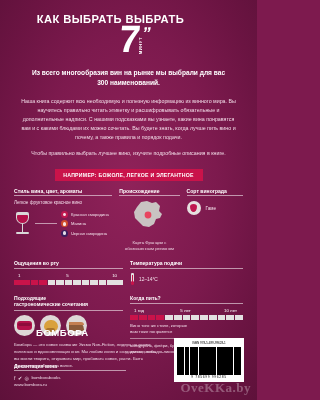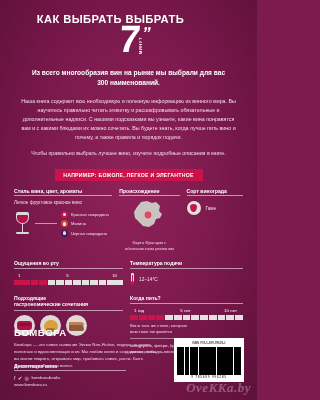--- a/index.html
+++ b/index.html
@@ -164,39 +164,39 @@
   
   .r4 { margin-top: 8px; }
   .dual-head {
     font-size: 5.1px; font-weight: bold;
     border-bottom: 0.7px solid rgba(255,255,255,.55);
     padding-bottom: 1.6px; width: 112px;
   }
 
   
   .pub { position: absolute; left: 14px; bottom: 13px; width: 145px; }
-  .pub-logo { font-size: 9.6px; font-weight: bold; letter-spacing: 0.5px; }
+  .pub-logo { font-size: 9.6px; font-weight: bold; letter-spacing: 0.5px; margin-left: 22px; }
   .pub-text { font-size: 4.3px; line-height: 1.62; color: #edd6e4; margin-top: 4px; }
   .pub-social { display: flex; align-items: center; gap: 2.5px; margin-top: 5px; font-size: 4.4px; color: #edd6e4; }
   .sico { font-size: 5px; }
   .pub-site { font-size: 4.4px; color: #edd6e4; margin-top: 1.5px; }
 
   
   .barcode {
     position: absolute; right: 13px; bottom: 18px;
     width: 70px; height: 44px; background: #fff; padding: 3px 3px 2px 3px;
   }
   .bc-isbn { font-size: 3.1px; color: #000; text-align: center; letter-spacing: -0.05px; }
   .bc-bars { display: flex; align-items: flex-end; height: 28px; gap: 0.4px; margin-top: 1.5px; }
   .bc-bars i { display: block; background: #000; height: 100%; }
   .bc-num { font-size: 3.4px; color: #000; text-align: center; letter-spacing: 0.6px; margin-top: 0.5px; }
 
   .watermark {
     position: absolute; right: 6px; bottom: 4px;
-    font-size: 13px; font-style: italic; font-weight: bold;
+    font-size: 13px; font-weight: bold;
     color: rgba(255,255,255,.30); letter-spacing: 0.5px;
     font-family: "Liberation Serif", serif;
   }
 </style>
 </head>
 <body>
 
 <div id="cover">
 
   <div class="title-block">

